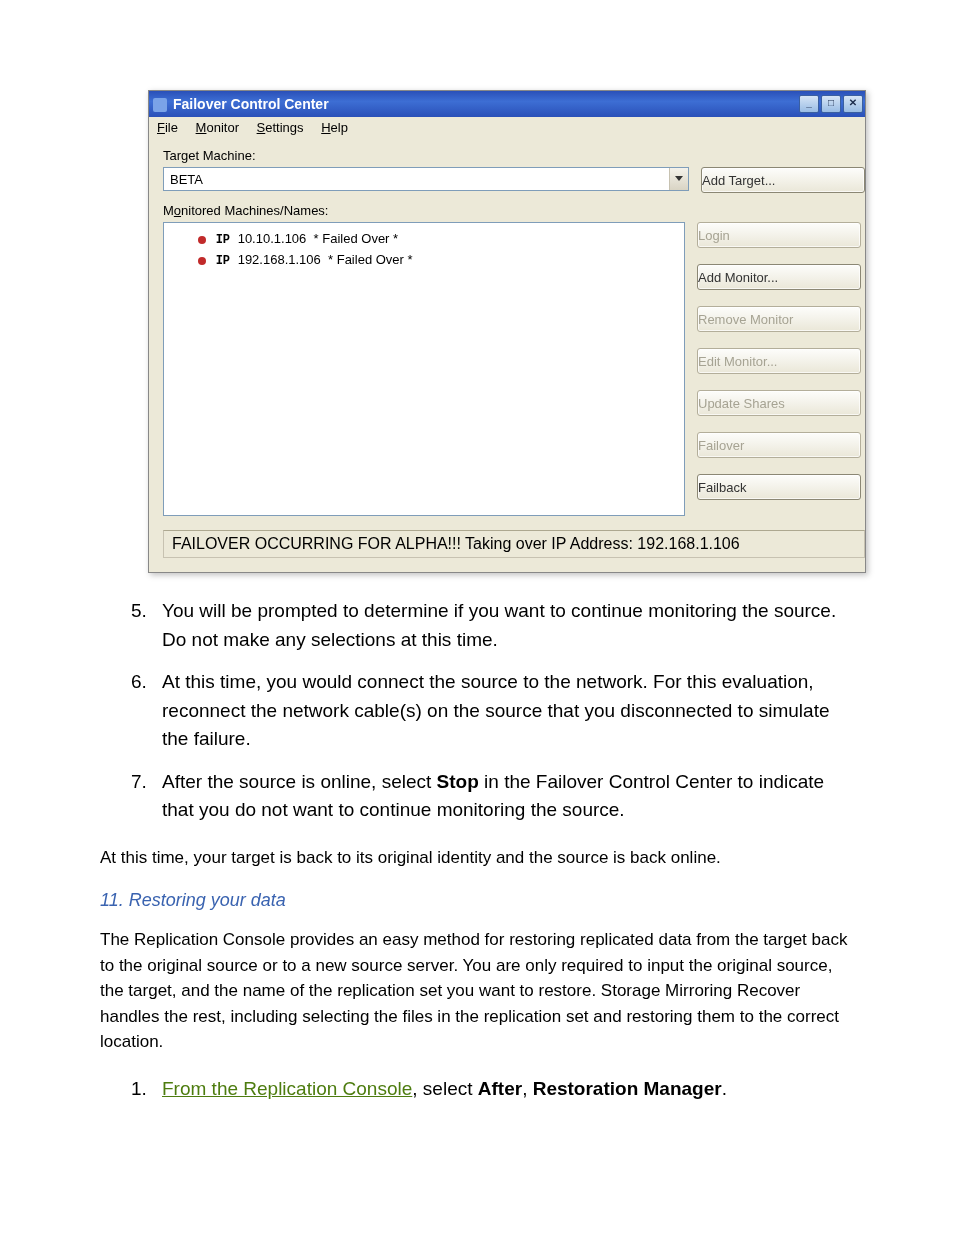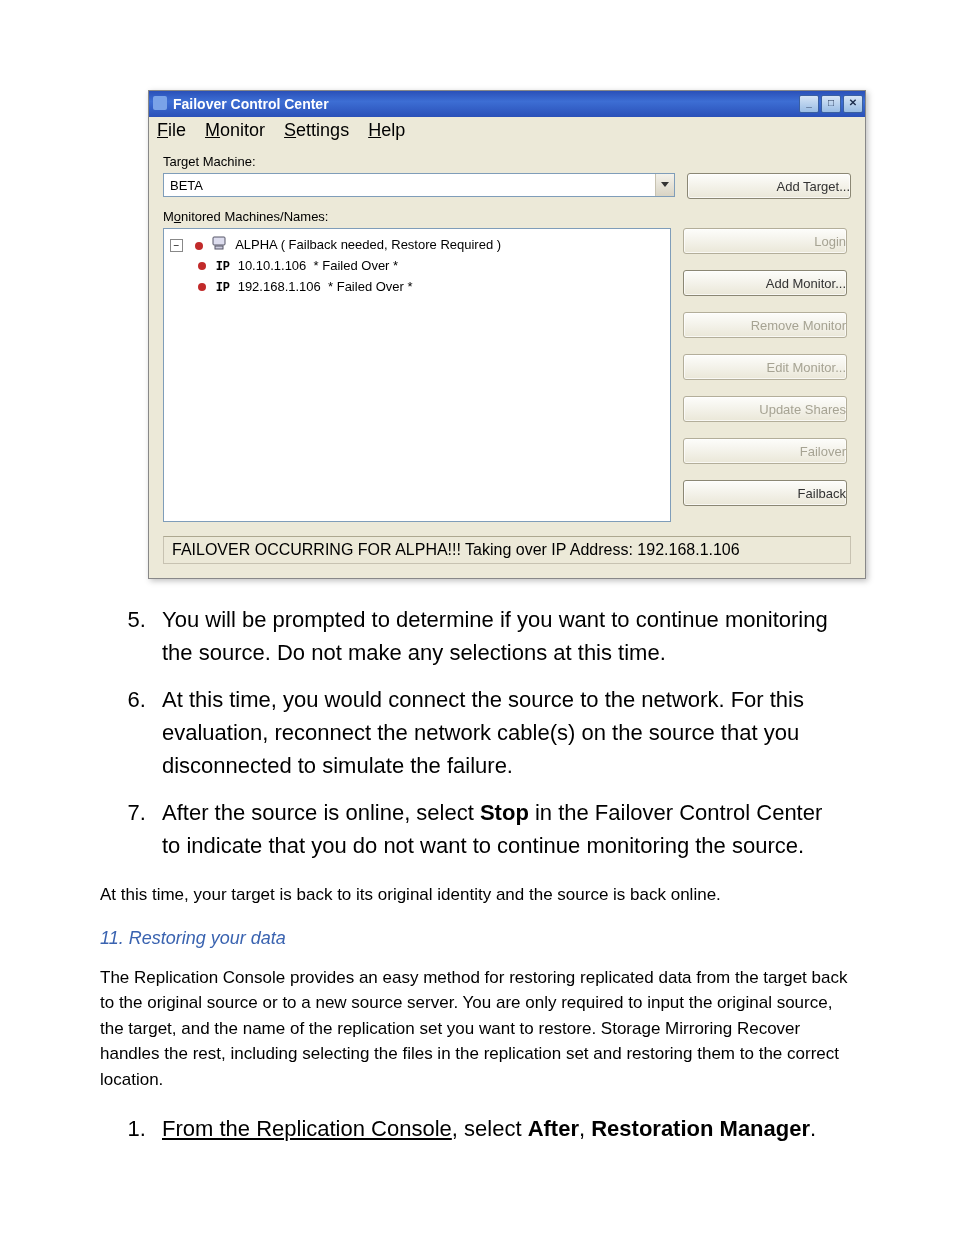--- a/index.html
+++ b/index.html
@@ -28,21 +28,21 @@
     height: 26px;
     display: flex;
     align-items: center;
     justify-content: space-between;
     padding: 0 2px 0 4px;
     color: #fff;
     font-size: 14px;
   }
   .titlebar-left {
     display: flex;
-    align-items: flex-start;
+    align-items: flex-end;
     gap: 6px;
     font-weight: bold;
   }
   .title-icon {
     width: 14px; height: 14px;
     background: #7aa3e8;
     border-radius: 2px;
     display: inline-block;
   }
   .win-controls {
@@ -57,28 +57,28 @@
     font-size: 10px;
     line-height: 14px;
     text-align: center;
     color: #1a2a4a;
     font-weight: bold;
     font-family: "Arial", sans-serif;
   }
   .menubar {
     background: #ece9d8;
     padding: 3px 8px;
-    font-size: 18px;
+    font-size: 13px;
   }
   .menubar span {
     margin-right: 14px;
   }
   .menubar u { text-decoration: underline; }
   .client-area {
-    padding: 8px 14px 14px 14px;
+    padding: 8px 0 14px 14px;
   }
   .label {
     font-size: 13px;
     margin: 2px 0 4px 0;
   }
   .row1 {
     display: flex;
     gap: 12px;
     margin-bottom: 10px;
   }
@@ -110,21 +110,21 @@
     width: 162px;
     height: 24px;
     font-size: 13px;
     text-align: center;
     background: linear-gradient(#fdfdfb, #eae7d8);
     border: 1px solid #8b8774;
     border-radius: 3px;
     box-shadow: inset 0 0 0 1px rgba(255,255,255,0.7);
     display: flex;
     align-items: center;
-    justify-content: flex-end;
+    justify-content: flex-start;
     color: #333;
   }
   .xpbtn.disabled {
     color: #a6a393;
     border-color: #b3ae9a;
   }
   .main-split {
     display: flex;
     gap: 12px;
   }
@@ -185,40 +185,40 @@
     margin-top: 14px;
     border: 1px solid #c7c2b1;
     border-top-color: #ada890;
     background: #ece9d8;
     font-size: 16px;
     padding: 4px 8px;
   }
   ol.steps {
     margin: 6px 14px 20px 0;
     padding-left: 52px;
-    font-size: 22px;
+    font-size: 19px;
     line-height: 1.5;
   }
   ol.steps li {
     margin-bottom: 14px;
     padding-left: 10px;
   }
   .body-text {
     font-size: 17px;
     line-height: 1.5;
     margin: 0 0 20px 0;
   }
   .section-heading {
     font-style: italic;
     color: #3a63b0;
     font-size: 18px;
     margin: 8px 0 16px 0;
   }
   a.link {
-    color: #000000;
+    color: #4d7c0f;
   }
   .page-num {
     text-align: center;
     font-size: 16px;
     margin-top: 70px;
   }
 </style>
 </head>
 <body>
 
@@ -257,31 +257,20 @@
         </div>
         <div class="xpbtn">
           <span>Add Target...</span>
         </div>
       </div>
 
       <div class="label">M<u>o</u>nitored Machines/Names:</div>
 
       <div class="main-split">
         <div class="treebox">
-          <div class="tree-root">
-            <span class="expander">−</span>
-            <span class="reddot"></span>
-            <span class="pcicon">
-              <svg width="16" height="14">
-                <rect x="1" y="1" width="12" height="8" rx="1" fill="#dde" stroke="#556"></rect>
-                <rect x="3" y="10" width="8" height="3" fill="#ccd" stroke="#556"></rect>
-              </svg>
-            </span>
-            <span>ALPHA ( Failback needed, Restore Required )</span>
-          </div>
           <div class="child-row">
             <span class="reddot"></span>
             <span class="ipicon">IP</span>
             <span>10.10.1.106</span>&nbsp;
             <span>* Failed Over *</span>
           </div>
           <div class="child-row">
             <span class="reddot"></span>
             <span class="ipicon">IP</span>
             <span>192.168.1.106</span>&nbsp;

